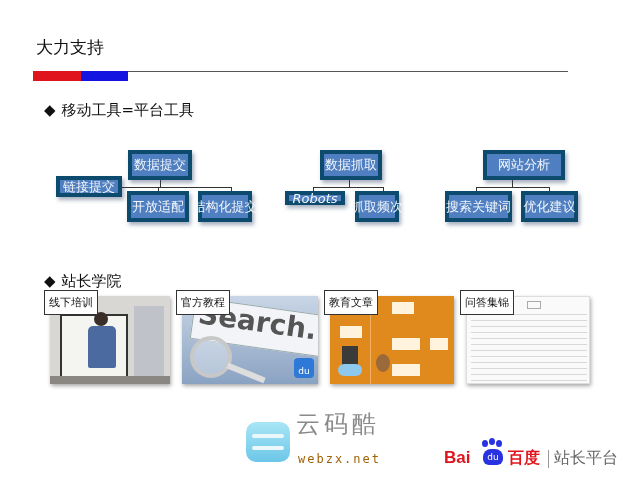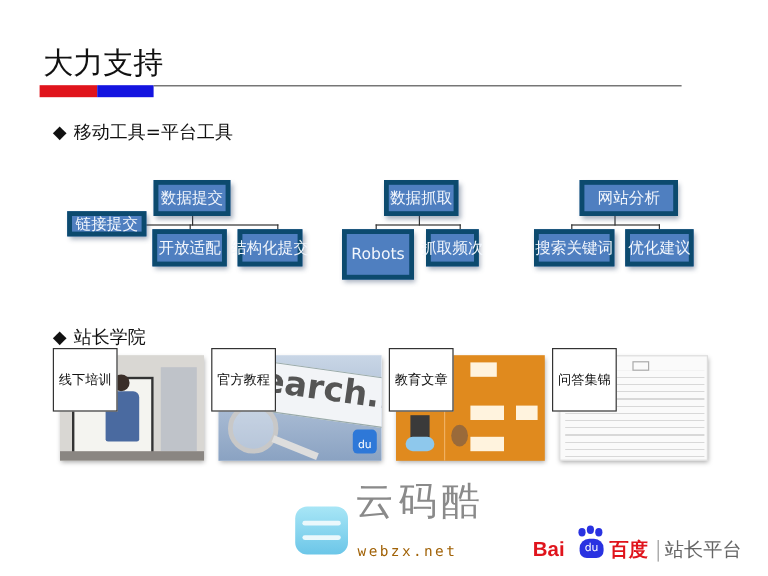--- a/index.html
+++ b/index.html
@@ -1,29 +1,29 @@
 <!DOCTYPE html>
 <html><head>
 <meta charset="utf-8">
 <style>
   html,body{margin:0;padding:0;}
   body{width:640px;height:480px;background:#ffffff;position:relative;overflow:hidden;
        font-family:"DejaVu Sans","Liberation Sans",sans-serif;color:#111;}
   .abs{position:absolute;}
-  .title{left:36px;top:36px;font-size:25px;color:#111;letter-spacing:0px;}
+  .title{left:36px;top:36px;font-size:17px;color:#111;letter-spacing:0px;}
   .rule-red{left:33px;top:71px;width:48px;height:10px;background:#e0141c;}
   .rule-blue{left:81px;top:71px;width:47px;height:10px;background:#1414e0;}
   .rule-line{left:128px;top:71px;width:346px;height:1px;background:#555;}
   .bullet{font-size:15px;color:#111;}
   .bullet .dia{display:inline-block;margin-right:6px;}
   .box{background:#4f7fc0;color:#f2f6fc;font-size:13px;display:flex;align-items:center;justify-content:center;
        box-shadow:2px 3px 4px rgba(60,80,110,0.45);border:4px solid #0c4a6e;box-sizing:border-box;white-space:nowrap;}
   .line{background:#333;}
   .thumb{overflow:hidden;box-shadow:1px 2px 4px rgba(0,0,0,0.35);}
-  .label{background:#fff;border:1px solid #333;font-size:11px;padding:18px 4px;color:#111;white-space:nowrap;}
+  .label{background:#fff;border:1px solid #333;font-size:11px;padding:4px 4px;color:#111;white-space:nowrap;}
 </style>
 </head>
 <body>
 
 <div class="abs title">大力支持</div>
 <div class="abs rule-red"></div>
 <div class="abs rule-blue"></div>
 <div class="abs rule-line" style="width:440px;"></div>
 
 <div class="abs bullet" style="left:44px;top:101px;">
@@ -38,21 +38,21 @@
 <div class="abs box" style="left:128px;top:150px;width:64px;height:30px;">数据提交</div>
 <div class="abs box" style="left:56px;top:176px;width:66px;height:21px;text-align:right;">链接提交</div>
 <div class="abs box" style="left:127px;top:191px;width:62px;height:31px;">开放适配</div>
 <div class="abs box" style="left:198px;top:191px;width:54px;height:31px;">结构化提交</div>
 
 <div class="abs line" style="left:349px;top:180px;width:1px;height:8px;"></div>
 <div class="abs line" style="left:313px;top:187px;width:71px;height:1px;"></div>
 <div class="abs line" style="left:313px;top:187px;width:1px;height:4px;"></div>
 <div class="abs line" style="left:383px;top:187px;width:1px;height:4px;"></div>
 <div class="abs box" style="left:320px;top:150px;width:62px;height:30px;">数据抓取</div>
-<div class="abs box" style="left:285px;top:191px;width:60px;height:42px;">Robots</div>
+<div class="abs box" style="left:285px;top:191px;width:60px;height:14px;font-style:italic;">Robots</div>
 <div class="abs box" style="left:355px;top:191px;width:44px;height:31px;">抓取频次</div>
 
 <div class="abs line" style="left:512px;top:180px;width:1px;height:8px;"></div>
 <div class="abs line" style="left:476px;top:187px;width:74px;height:1px;"></div>
 <div class="abs line" style="left:476px;top:187px;width:1px;height:4px;"></div>
 <div class="abs line" style="left:549px;top:187px;width:1px;height:4px;"></div>
 <div class="abs box" style="left:483px;top:150px;width:82px;height:30px;">网站分析</div>
 <div class="abs box" style="left:445px;top:191px;width:67px;height:31px;">搜索关键词</div>
 <div class="abs box" style="left:521px;top:191px;width:57px;height:31px;">优化建议</div>
 
@@ -94,21 +94,21 @@
 <div class="abs thumb" style="left:466px;top:296px;width:124px;height:88px;background:#fafafa;border:1px solid #ddd;box-sizing:border-box;">
   <div class="abs" style="left:4px;top:12px;width:116px;height:72px;background:repeating-linear-gradient(180deg,#fafafa 0,#fafafa 5px,#d8d8d8 5px,#d8d8d8 6px);"></div>
   <div class="abs" style="left:60px;top:4px;width:12px;height:6px;border:1px solid #aaa;"></div>
 </div>
 <div class="abs label" style="left:460px;top:290px;">问答集锦</div>
 
 <div class="abs" style="left:246px;top:422px;width:44px;height:40px;border-radius:10px;background:linear-gradient(180deg,#a8e6f6,#6cc6e8);">
   <div class="abs" style="left:6px;top:12px;width:32px;height:4px;background:#eaf8fc;border-radius:2px;"></div>
   <div class="abs" style="left:6px;top:24px;width:32px;height:4px;background:#eaf8fc;border-radius:2px;"></div>
 </div>
-<div class="abs" style="left:296px;top:396px;font-size:32px;color:#8a8a8a;letter-spacing:4px;">云码酷</div>
+<div class="abs" style="left:296px;top:408px;font-size:24px;color:#8a8a8a;letter-spacing:4px;">云码酷</div>
 <div class="abs" style="left:298px;top:452px;font-family:'DejaVu Sans Mono',monospace;font-size:12px;color:#a16207;letter-spacing:2px;">webzx.net</div>
 
 <div class="abs" style="left:444px;top:448px;font-size:17px;font-weight:bold;color:#e0141c;font-family:'Liberation Sans',sans-serif;">Bai</div>
 <div class="abs" style="left:480px;top:438px;width:26px;height:28px;">
   <div class="abs" style="left:2px;top:2px;width:6px;height:7px;border-radius:50%;background:#2932e1;"></div>
   <div class="abs" style="left:9px;top:0;width:6px;height:7px;border-radius:50%;background:#2932e1;"></div>
   <div class="abs" style="left:16px;top:2px;width:6px;height:7px;border-radius:50%;background:#2932e1;"></div>
   <div class="abs" style="left:3px;top:11px;width:20px;height:16px;border-radius:8px 8px 6px 6px;background:#2932e1;color:#fff;font-size:9px;display:flex;align-items:center;justify-content:center;">du</div>
 </div>
 <div class="abs" style="left:508px;top:448px;font-size:16px;font-weight:bold;color:#e0141c;">百度</div>

